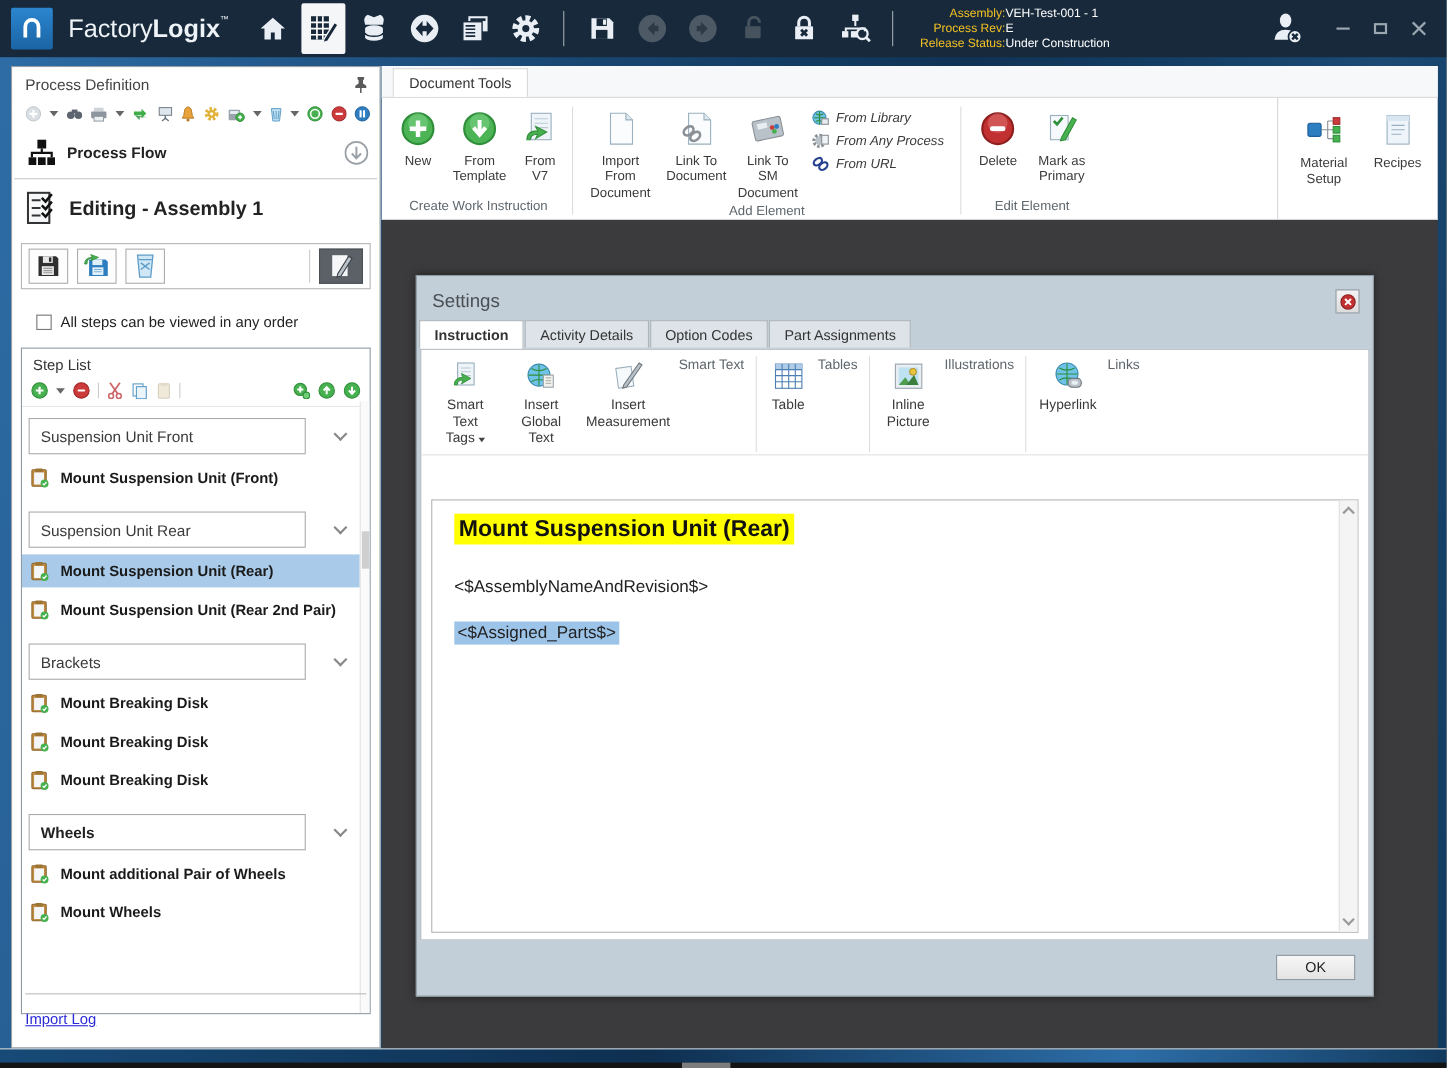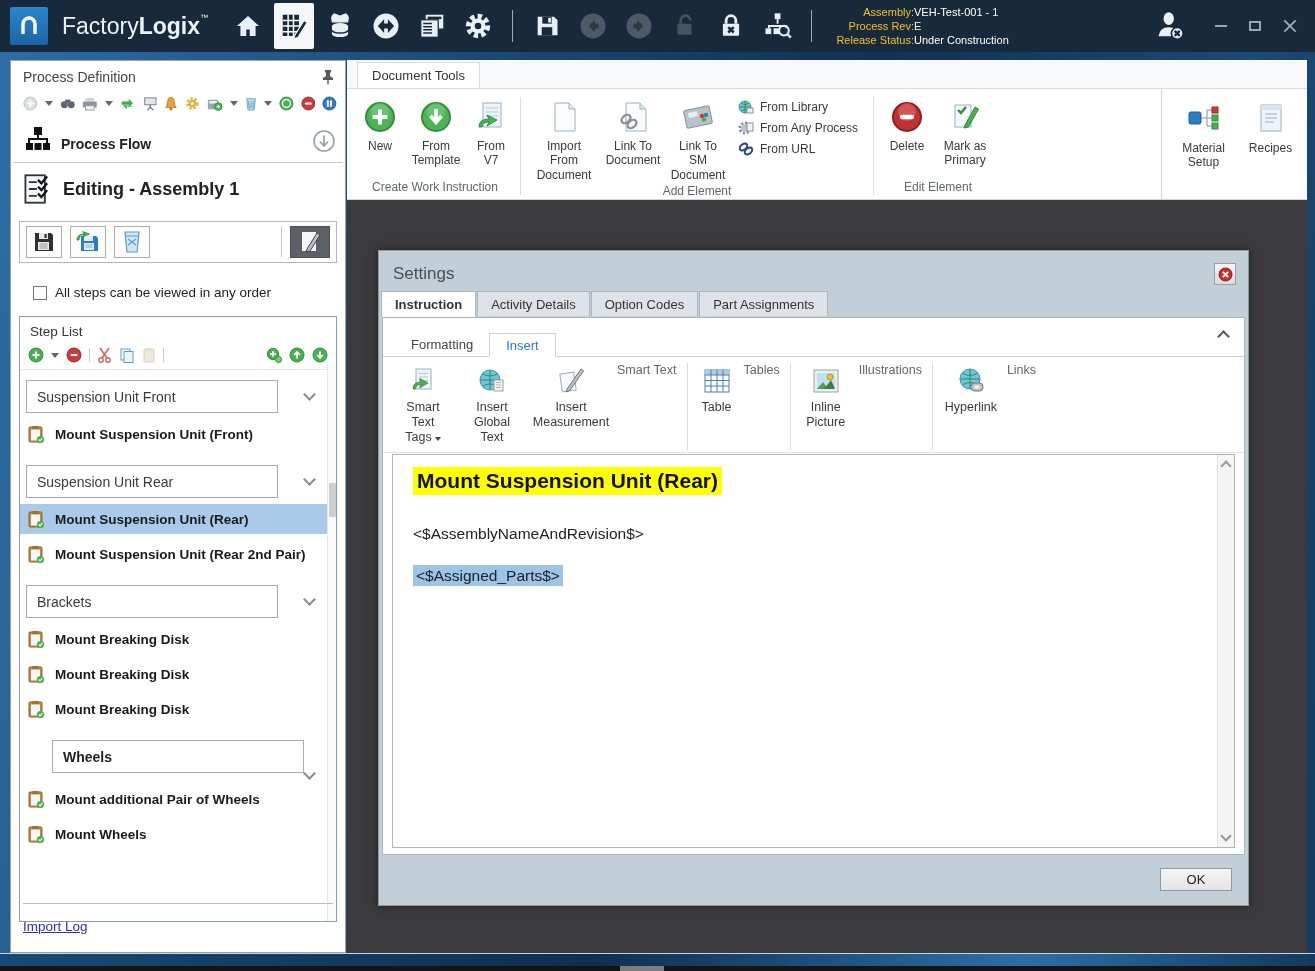--- a/index.html
+++ b/index.html
@@ -30,21 +30,21 @@
   .wc-close::before,.wc-close::after { content:""; position:absolute; left:-1px; top:6px; width:16px; height:2px; background:#9aa6b0; }
   .wc-close::before { transform:rotate(45deg); } .wc-close::after { transform:rotate(-45deg); }
 
   
   .left-panel { position:absolute; left:10px; top:60px; width:336px; height:893px; background:#ffffff;
                 border:1px solid #9aa0a6; font-size:13px; color:#333; }
   .lp-header { display:flex; align-items:center; padding:8px 10px 4px 12px; }
   .lp-title { font-size:14px; color:#444; }
   .lp-toolbar { display:flex; align-items:center; gap:7px; padding:6px 8px 6px 12px; }
   .caret-dn { width:0; height:0; border-left:4px solid transparent; border-right:4px solid transparent; border-top:5px solid #666; }
-  .pf-row { display:flex; align-items:flex-end; gap:10px; padding:8px 10px 10px 14px; }
+  .pf-row { display:flex; align-items:center; gap:10px; padding:8px 10px 10px 14px; }
   .pf-label { font-weight:700; font-size:14px; color:#222; }
   .lp-hr { border-top:1px solid #c9c9c9; margin:0 2px; }
   .edit-row { display:flex; align-items:center; gap:10px; padding:10px 10px 10px 12px; }
   .edit-label { font-weight:700; font-size:18px; color:#222; }
   .btn-box { margin:6px 8px; border:1px solid #b5b5b5; height:42px; display:flex; align-items:center; padding:0 6px; gap:8px; }
   .sq-btn { width:36px; height:32px; border:1px solid #adadad; background:#fdfdfd; display:flex; align-items:center; justify-content:center; }
   .btn-box .vsep { width:1px; height:30px; background:#c9c9c9; margin-left:auto; }
   .sq-btn.dark { background:#5c6167; border-color:#4a4f54; width:40px; }
   .chk-row { display:flex; align-items:center; gap:8px; padding:16px 10px 12px 22px; }
   .chk { width:14px; height:14px; border:1px solid #767676; background:#fff; flex:none; }
@@ -72,21 +72,21 @@
   .ribbon-tabs { height:29px; background:#f7f8f9; display:flex; align-items:flex-end; padding-left:10px; border-bottom:1px solid #d9d9d9; }
   .ribbon-tab { height:26px; background:#fff; border:1px solid #d9d9d9; border-bottom:none; padding:0 14px; display:flex; align-items:center; font-size:13px; color:#333; }
   .ribbon-body { display:flex; height:110px; }
   .rgroups { display:flex; flex:1; padding:6px 4px 2px 8px; }
   .rgroup { display:flex; flex-direction:column; padding:0 2px; }
   .rgroup-body { display:flex; align-items:flex-start; flex:1; gap:2px; }
   .rgroup-label { text-align:center; font-size:12px; color:#5e676e; padding:2px 6px 3px 6px; }
   .rsep { width:1px; background:#dcdcdc; margin:2px 5px; }
   .rbtn { display:flex; flex-direction:column; align-items:center; gap:4px; padding:4px 5px 0 5px; font-size:12px; color:#3a3a3a; text-align:center; line-height:1.2; }
   .rbtn .icn { height:36px; display:flex; align-items:center; justify-content:center; }
-  .rstack { display:flex; flex-direction:column; justify-content:center; gap:5px; padding:4px 8px 0 6px; }
+  .rstack { display:flex; flex-direction:column; justify-content:center; gap:5px; padding:4px 8px 0 6px;font-style:italic; }
   .rstack .item { display:flex; align-items:center; gap:6px; font-size:12px; color:#3a3a3a; white-space:nowrap; }
   .side-panel { width:146px; border-left:1px solid #d5d5d5; display:flex; align-items:flex-start; justify-content:center; gap:10px; padding-top:8px; }
 
   
   .canvas { position:relative; height:753px; background:#3b3b3d; }
   .dialog { position:absolute; left:31px; top:50px; width:871px; height:656px; background:#c2cfd8; border:1px solid #8f9aa2; box-shadow:0 0 8px rgba(0,0,0,.5); }
   .dlg-titlerow { display:flex; align-items:center; padding:12px 12px 6px 14px; }
   .dlg-title { font-size:17px; color:#4a4f54; }
   .dlg-close { margin-left:auto; width:22px; height:22px; border:1px solid #9aa0a6; background:linear-gradient(#f4f4f4,#dcdcdc); display:flex; align-items:center; justify-content:center; }
   .dlg-tabs { display:flex; padding-left:2px; }
@@ -503,21 +503,21 @@
         <svg width="17" height="19" viewBox="0 0 17 19">
             <rect x="1" y="2" width="13" height="15" rx="1" fill="#c08b45" stroke="#8f6527"></rect>
             <rect x="4" y="1" width="7" height="3" rx="1" fill="#9c7433"></rect>
             <rect x="3" y="4.5" width="9" height="11" fill="#f5f6f7"></rect>
             <circle cx="12.5" cy="14.5" r="3.6" fill="#47b04f"></circle>
             <path d="M10.8 14.5l1.3 1.3 2.2-2.6" stroke="#fff" stroke-width="1.2" fill="none"></path>
           </svg>
         <span class="lbl">Mount Breaking Disk</span>
       </div>
 
-      <div class="grp-row" style="margin-top:16px;flex-direction:column;">
+      <div class="grp-row" style="margin-top:16px;">
         <div class="grp-box bold">Wheels</div>
         <div class="grp-chev"></div>
       </div>
       <div class="step-row">
         <svg width="17" height="19" viewBox="0 0 17 19">
             <rect x="1" y="2" width="13" height="15" rx="1" fill="#c08b45" stroke="#8f6527"></rect>
             <rect x="4" y="1" width="7" height="3" rx="1" fill="#9c7433"></rect>
             <rect x="3" y="4.5" width="9" height="11" fill="#f5f6f7"></rect>
             <circle cx="12.5" cy="14.5" r="3.6" fill="#47b04f"></circle>
             <path d="M10.8 14.5l1.3 1.3 2.2-2.6" stroke="#fff" stroke-width="1.2" fill="none"></path>
@@ -719,25 +719,20 @@
           </div>
         </div>
         <div class="dlg-tabs">
           <div class="dlg-tab active">Instruction</div>
           <div class="dlg-tab">Activity Details</div>
           <div class="dlg-tab">Option Codes</div>
           <div class="dlg-tab">Part Assignments</div>
         </div>
 
         <div class="dlg-panel">
-          <div class="itab-row">
-            <div class="itab">Formatting</div>
-            <div class="itab active">Insert</div>
-            <div class="collapse-chev"></div>
-          </div>
 
           <div class="iribbon">
             <div class="igroup">
               <div class="igroup-body">
                 <div class="ibtn" style="width:64px;">
                   <div class="icn">
                       <svg width="24" height="28" viewBox="0 0 24 28">
                         <rect x="5" y="2" width="15" height="20" fill="#eef4f8" stroke="#9ab0bf"></rect>
                         <path d="M8 6.5h9M8 10h9M8 13.5h9" stroke="#b9c9d4"></path>
                         <path d="M2 22 q0-7 8-7 l-1.5-3.5 8.5 4.5 -8.5 5 1.5-3.5 q-5.5 0-5.5 4.5z" fill="#47b04f" stroke="#2f8f3a" stroke-width=".8"></path>

